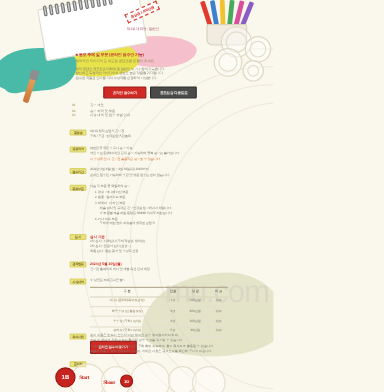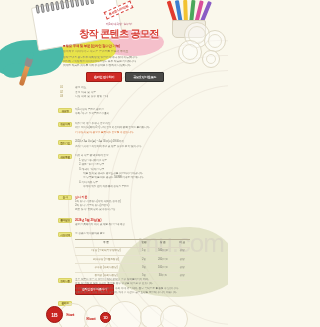--- a/index.html
+++ b/index.html
@@ -247,21 +247,20 @@
 
     <div class="gear g1"></div>
     <div class="gear g2"></div>
     <div class="gear g3"></div>
     <div class="gear g4"></div>
 
     <div class="ribbon">총상금 1,000만원</div>
 
     <div class="hero-text">
       <div class="eyebrow">제1회 대학생 · 일반인</div>
-      <div class="maintitle">창작 콘텐츠 공모전</div>
     </div>
 
     <div class="herobox">
       <div class="hb-title">■ 응모 주제 및 부문 (온라인 접수만 가능)</div>
       <div class="hb-sub">창의적인 아이디어로 새로운 콘텐츠를 만들어 주세요</div>
       <div id="hero-lines">
           <div class="hb-line">창작 콘텐츠 공모전은 대학생 및 일반인 누구나 참여 가능합니다.</div>
           <div class="hb-line">참신하고 독창적인 아이디어와 완성도 높은 작품을 기다립니다.</div>
           <div class="hb-line">접수된 작품은 심사를 거쳐 수상작을 선정하여 시상합니다.</div>
         </div>

